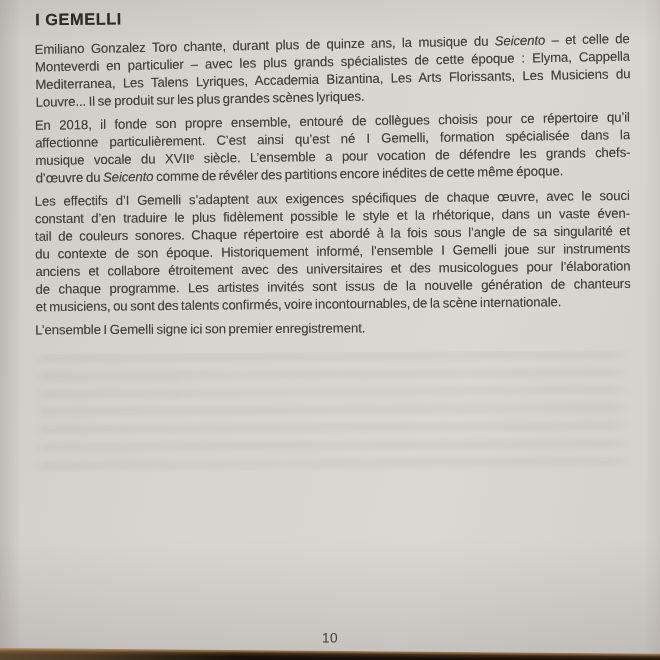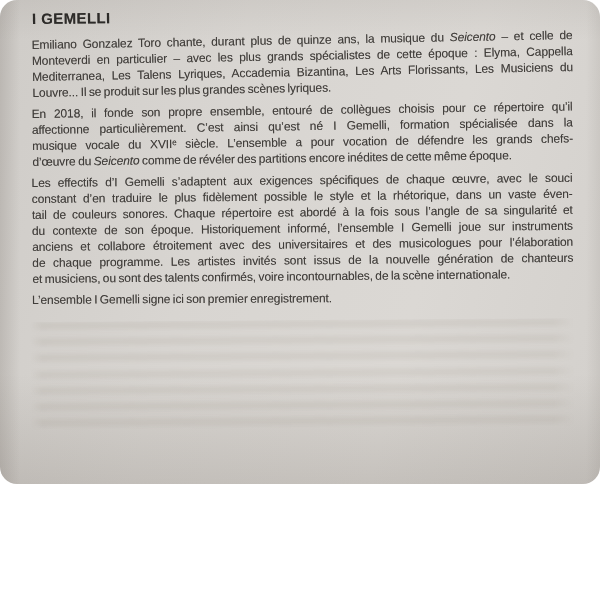--- a/index.html
+++ b/index.html
@@ -5,30 +5,29 @@
   html, body {
     margin: 0;
     padding: 0;
     width: 600px;
     height: 600px;
     overflow: hidden;
   }
   .photo {
     position: relative;
     width: 600px;
-    height: 484px;
+    height: 600px;
     overflow: hidden;
     font-family: "Liberation Sans", "DejaVu Sans", sans-serif;
     background:
       linear-gradient(to right, rgba(105,97,90,0.20) 0px, rgba(105,97,90,0) 20px),
       linear-gradient(to left, rgba(105,97,90,0.10) 0px, rgba(105,97,90,0) 14px),
       linear-gradient(to top, rgba(118,110,102,0.22) 0px, rgba(118,110,102,0) 110px),
       linear-gradient(to bottom, rgba(118,110,102,0.10) 0px, rgba(118,110,102,0) 40px),
       linear-gradient(104deg, #cfccc8 0%, #d8d5d1 35%, #dbd8d4 68%, #d3d0cc 100%);
-    border-radius: 17px;
   }
   .content {
     position: absolute;
     left: 32px;
     top: 9px;
     width: 541px;
     color: #403d3a;
   }
   .title {
     margin: 0;

